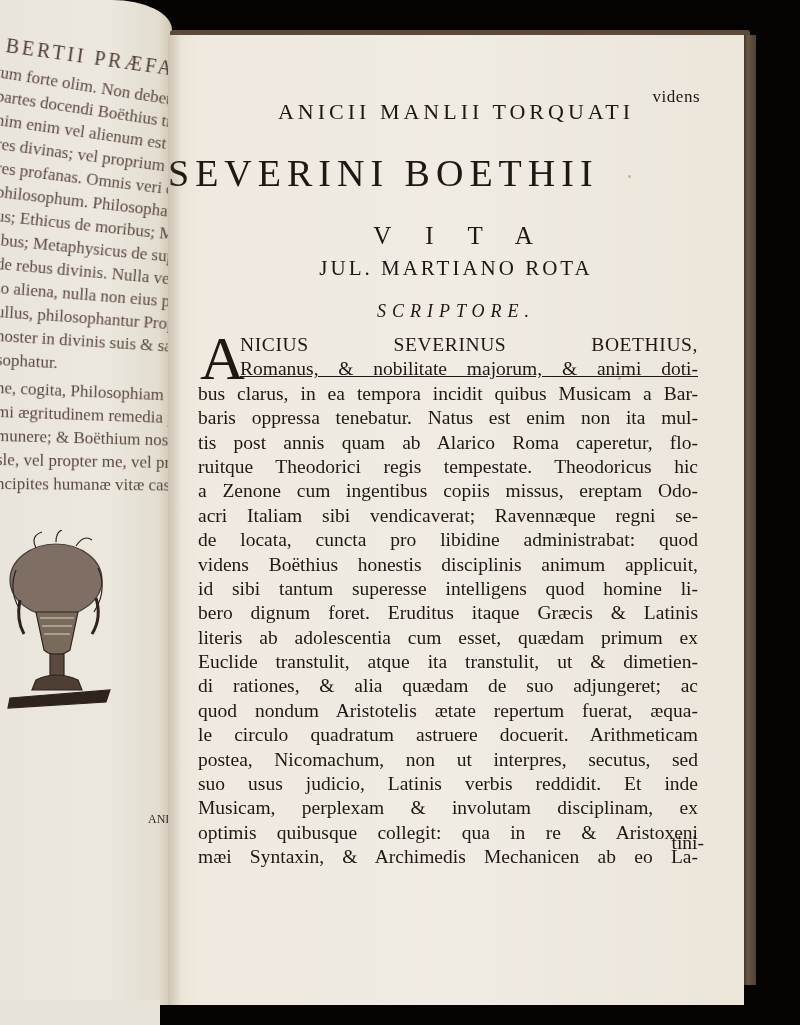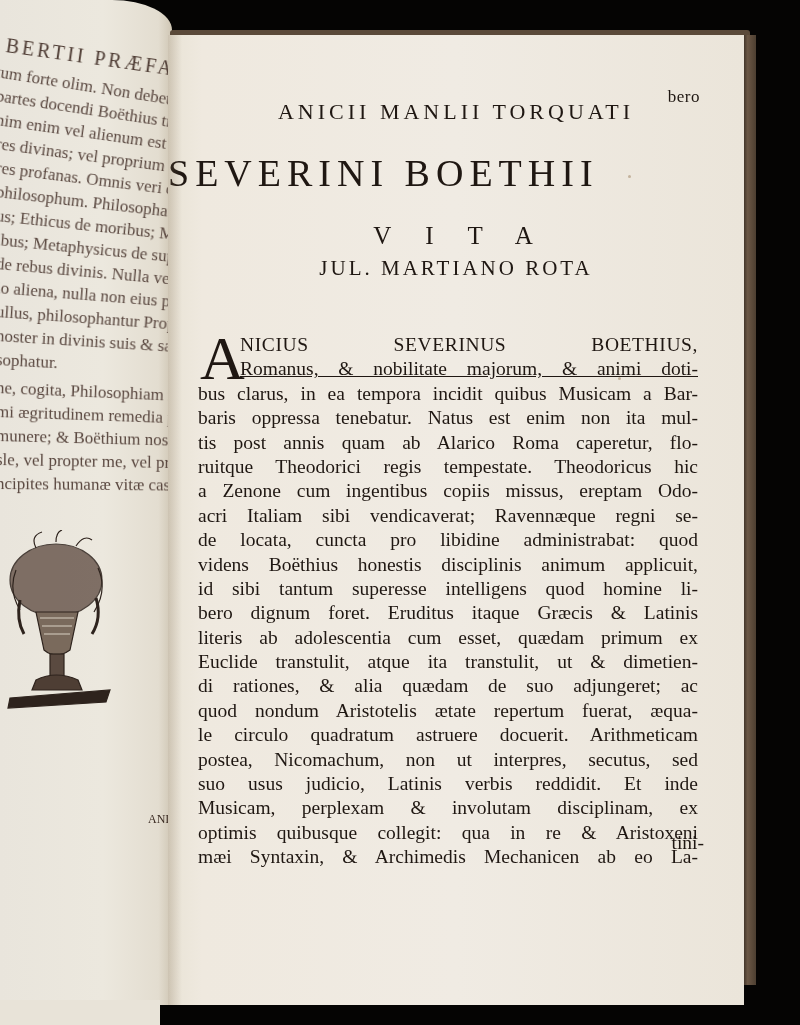--- a/index.html
+++ b/index.html
@@ -124,25 +124,26 @@
     </g>
   </svg>
   <div class="catchword-left">ANI-</div>
 </div>
 <div class="left-bottom-edge"></div>
 
 <div class="board"></div>
 <div class="board-edge"></div>
 
 <div class="right-page">
-  <div class="page-number">bero</div>
+  <div class="page-number">videns</div>
   <div class="title-1">ANICII MANLII TORQUATI</div>
   <div class="title-2">SEVERINI BOETHII</div>
   <div class="title-3">VITA</div>
   <div class="title-4">JUL. MARTIANO ROTA</div>
+  <div class="title-5">SCRIPTORE.</div>
 
   <div class="body-text">
     <span class="drop-cap">A</span>
     <span class="body-line first">NICIUS SEVERINUS BOETHIUS,</span>
     <span class="body-line indent">Romanus, &amp; nobilitate majorum, &amp; animi doti-</span>
     <span class="body-line">bus clarus, in ea tempora incidit quibus Musicam a Bar-</span>
     <span class="body-line">baris oppressa tenebatur. Natus est enim non ita mul-</span>
     <span class="body-line">tis post annis quam ab Alarico Roma caperetur, flo-</span>
     <span class="body-line">ruitque Theodorici regis tempestate. Theodoricus hic</span>
     <span class="body-line">a Zenone cum ingentibus copiis missus, ereptam Odo-</span>

